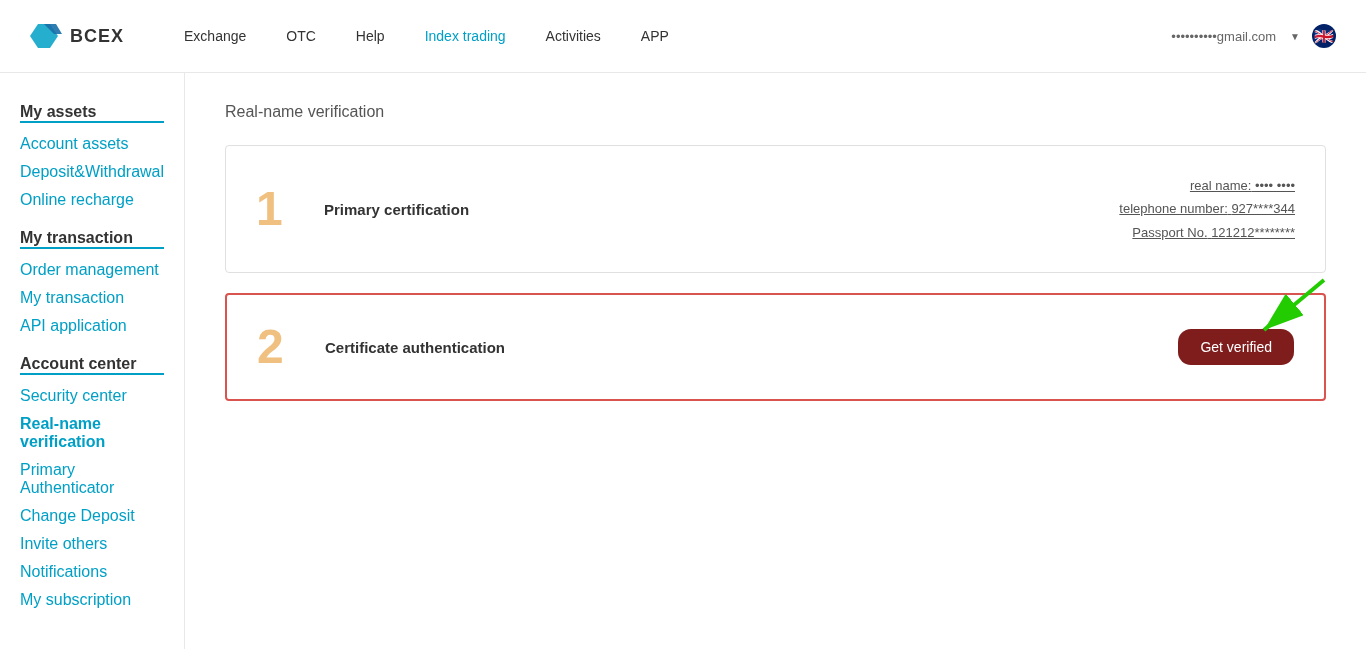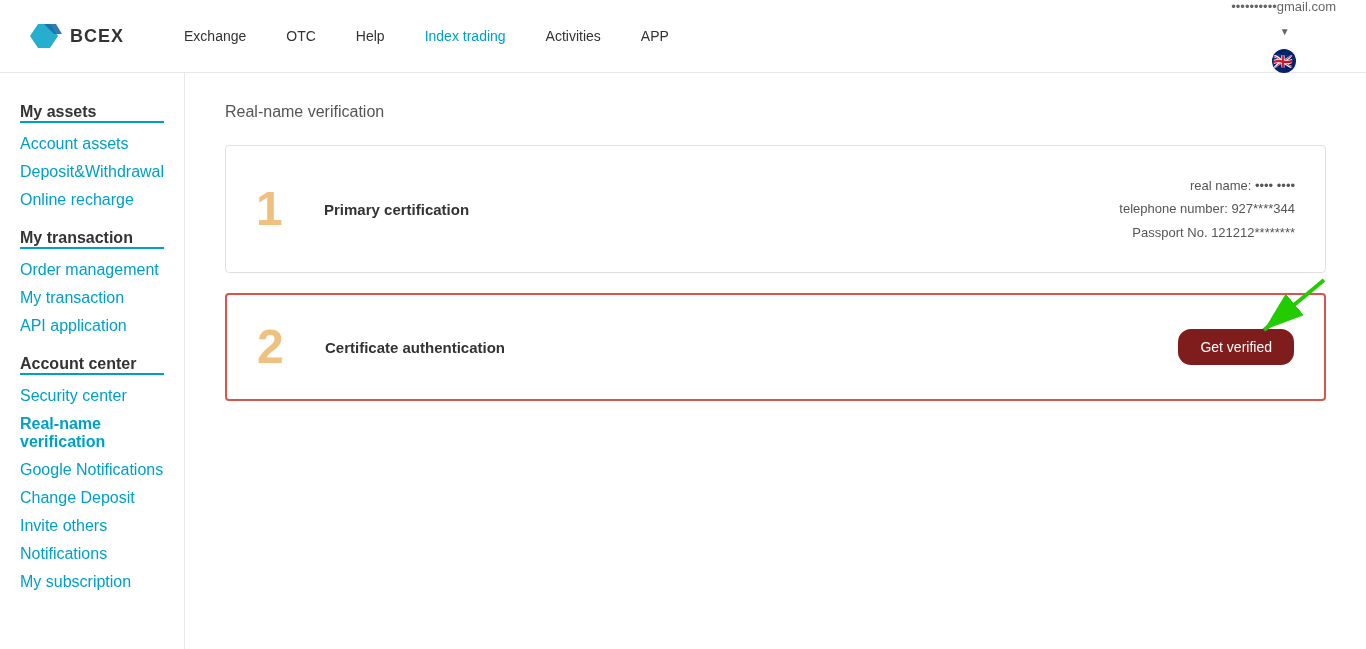--- a/index.html
+++ b/index.html
@@ -40,21 +40,20 @@
       font-size: 14px;
       color: #333;
       cursor: pointer;
       text-decoration: none;
     }
     .nav-item.active { color: #00a0c6; }
     .header-right {
       display: flex;
       align-items: center;
       gap: 12px;
-      flex-direction: column;
     }
     .user-email {
       font-size: 13px;
       color: #666;
       cursor: pointer;
     }
 
     
     .main-container {
       display: flex;
@@ -124,20 +123,21 @@
       font-size: 15px;
       font-weight: bold;
       color: #333;
       flex: 1;
     }
     .cert-info {
       text-align: right;
       font-size: 13px;
       color: #555;
       line-height: 1.8;
+      text-decoration: underline;
     }
     .get-verified-btn {
       background: #7f1d1d;
       color: #fff;
       border: none;
       padding: 10px 22px;
       font-size: 14px;
       border-radius: 13px;
       cursor: pointer;
       white-space: nowrap;
@@ -203,21 +203,21 @@
     <div class="sidebar-section">
       <div class="sidebar-section-title">My transaction</div>
       <div class="sidebar-item">Order management</div>
       <div class="sidebar-item">My transaction</div>
       <div class="sidebar-item">API application</div>
     </div>
     <div class="sidebar-section">
       <div class="sidebar-section-title">Account center</div>
       <div class="sidebar-item">Security center</div>
       <div class="sidebar-item active">Real-name verification</div>
-      <div class="sidebar-item">Google Notifications</div>
+      <div class="sidebar-item">Primary Authenticator</div>
       <div class="sidebar-item">Change Deposit</div>
       <div class="sidebar-item">Invite others</div>
       <div class="sidebar-item">Notifications</div>
       <div class="sidebar-item">My subscription</div>
     </div>
   </aside>
 
   <main class="content">
     <div class="page-title">Real-name verification</div>
 

